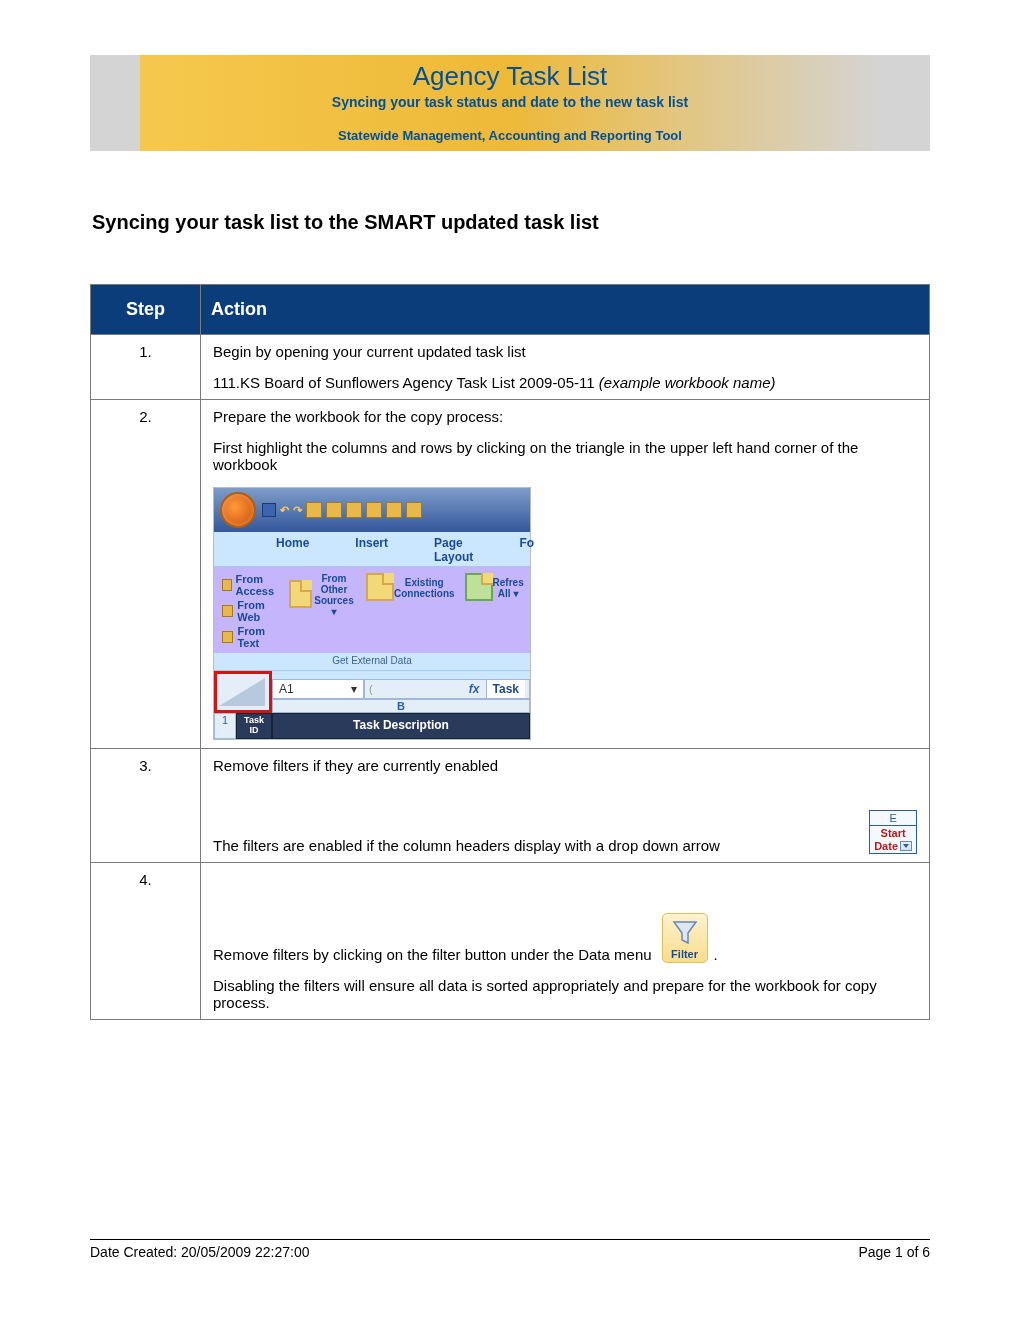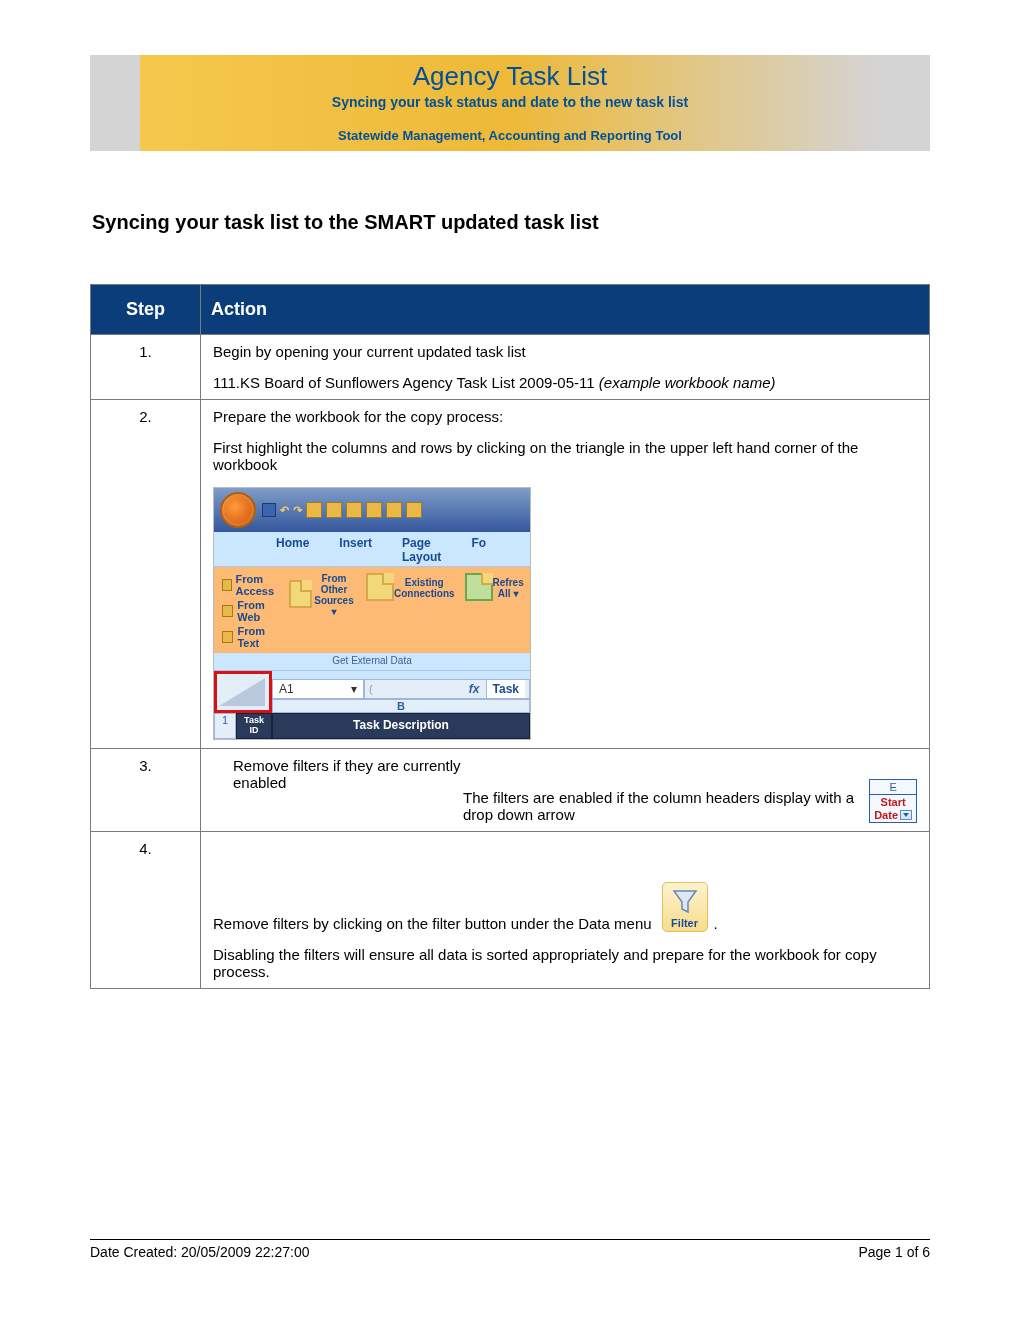--- a/index.html
+++ b/index.html
@@ -94,28 +94,28 @@
     border-radius: 50%;
     border: 2px solid #b06010;
     box-shadow: inset 0 0 4px #fff6;
   }
   .qat-icon { width: 14px; height: 14px; background: #3c65b0; border: 1px solid #1e3a6a; }
   .qat-group { display: flex; gap: 4px; align-items: center; }
   .qat-misc { width: 16px; height: 16px; background: #e9b84a; border: 1px solid #a27a1e; }
   .excel-tabs {
     background: #cbe7ff;
     display: flex;
-    gap: 30px;
+    gap: 46px;
     padding: 4px 62px 2px 62px;
     color: #1a4a94;
     font-weight: bold;
     font-size: 12px;
   }
   .ribbon-group {
-    background: #fdba74;
+    background: #c4b5fd;
     padding: 6px 8px 2px 8px;
     display: flex;
     gap: 10px;
     align-items: flex-start;
     border-top: 1px solid #a6c8ea;
   }
   .src-list { font-size: 11px; color: #1a4a94; font-weight: bold; }
   .src-item { display: flex; align-items: center; gap: 4px; margin-bottom: 2px; }
   .src-icon { width: 14px; height: 12px; background: #e9b84a; border: 1px solid #a27a1e; }
   .big-icon {
@@ -208,21 +208,21 @@
   .footer-line {
     position: absolute;
     left: 90px; right: 90px;
     bottom: 60px;
     border-top: 1px solid #000;
     display: flex;
     justify-content: space-between;
     font-size: 14px;
     padding-top: 4px;
   }
-  .row3-action { display: flex; flex-direction: row; margin-left: 20px; }
+  .row3-action { display: flex; flex-direction: column; }
   .row3-bottom { display: flex; align-items: flex-end; justify-content: flex-start; gap: 4px; margin-top: 22px; }
   .row3-bottom .txt { flex: 1; }
   .row4-line1 { display: flex; align-items: flex-end; gap: 6px; margin-top: 42px; }
   .row4-line1 .txt { }
 </style>
 </head>
 <body>
 
 <div class="header-banner">
   <div class="header-title">Agency Task List</div>

